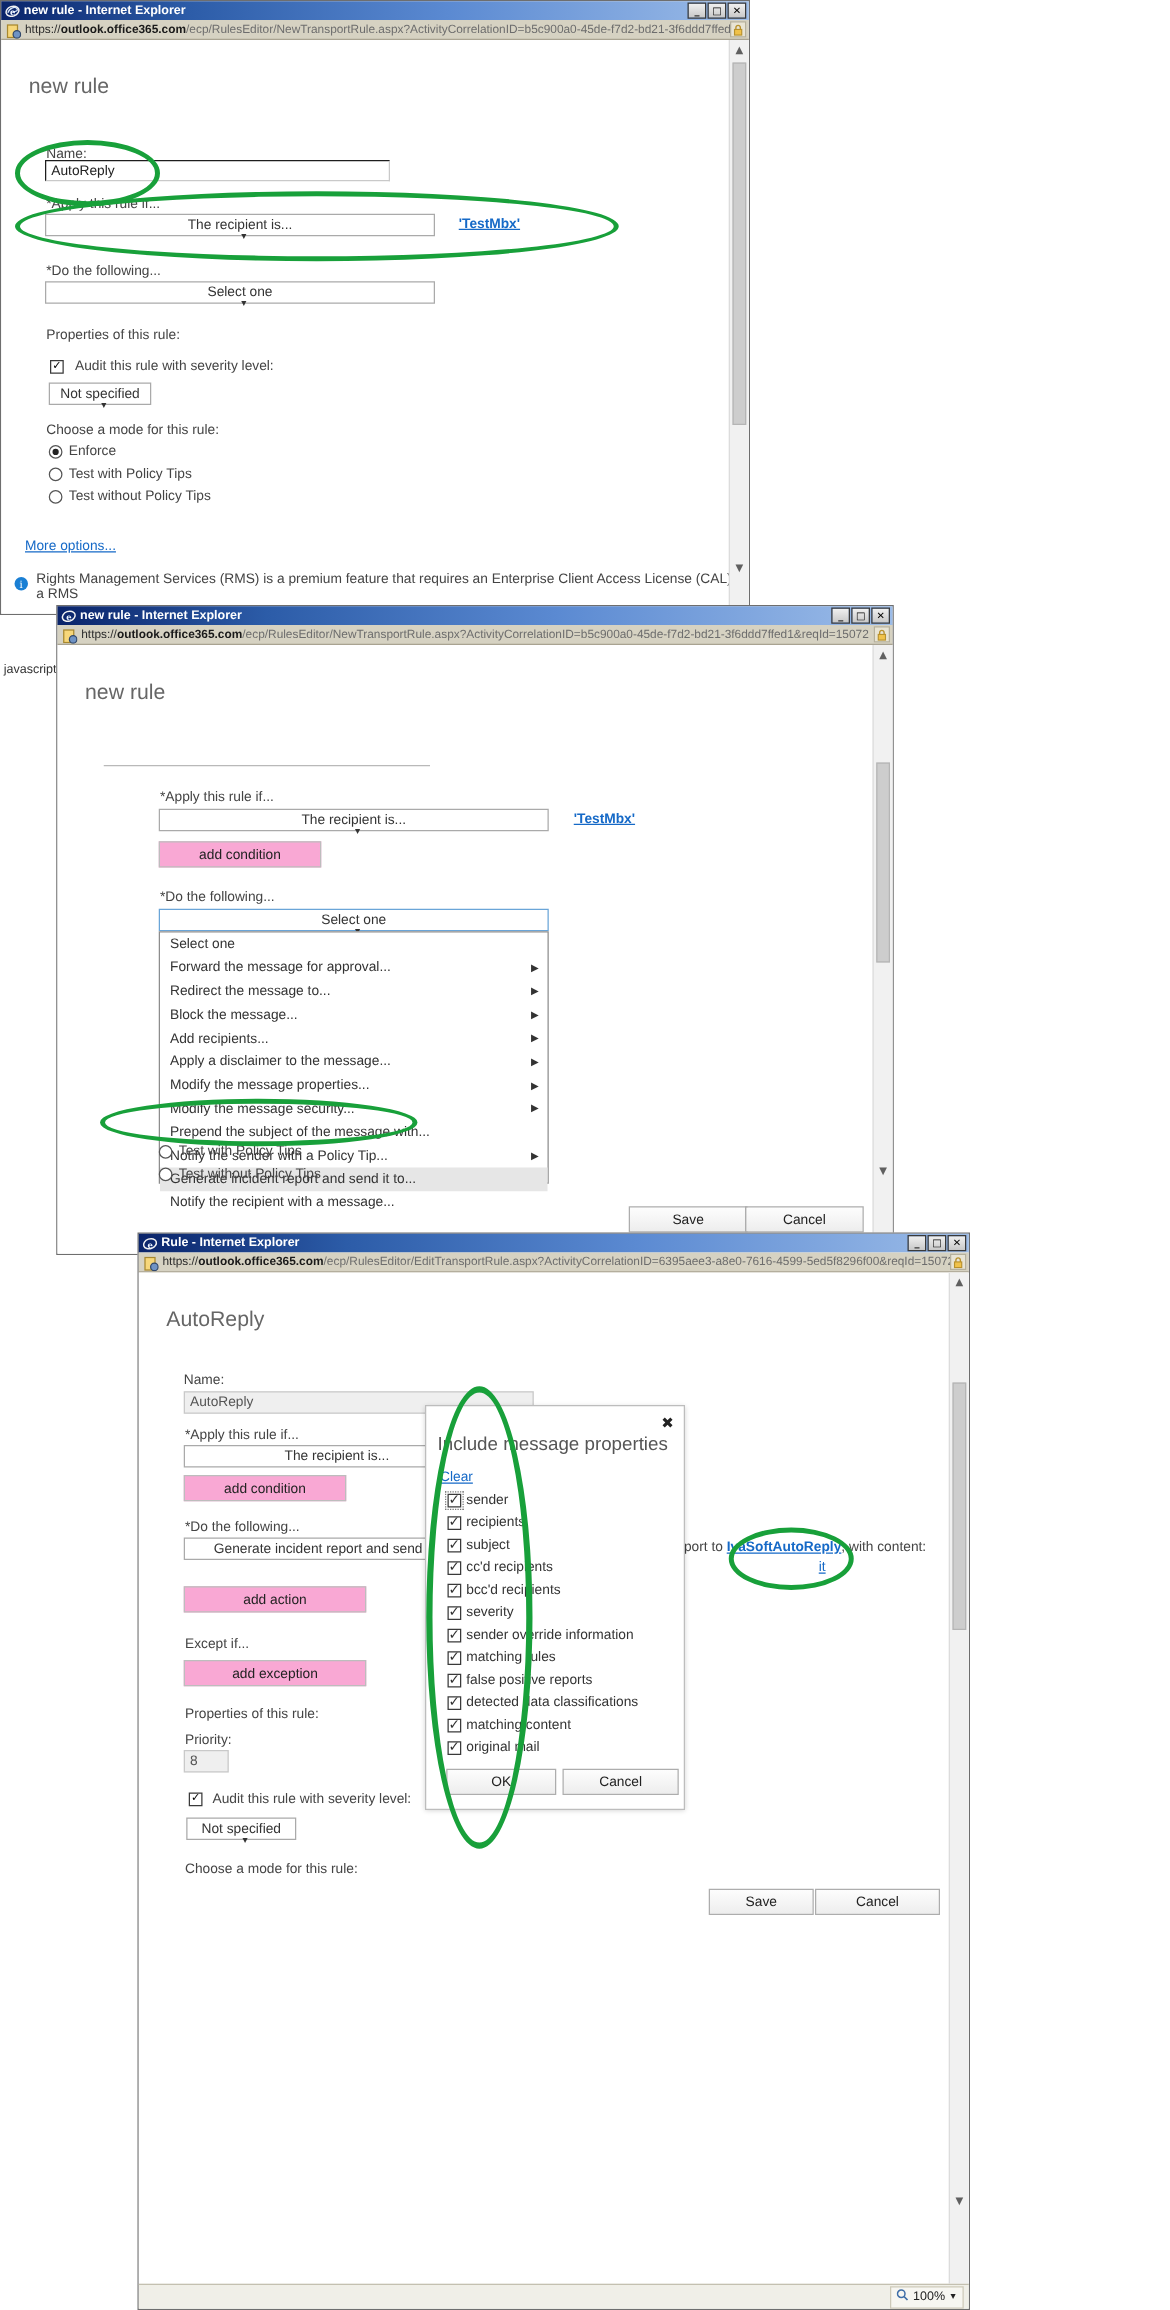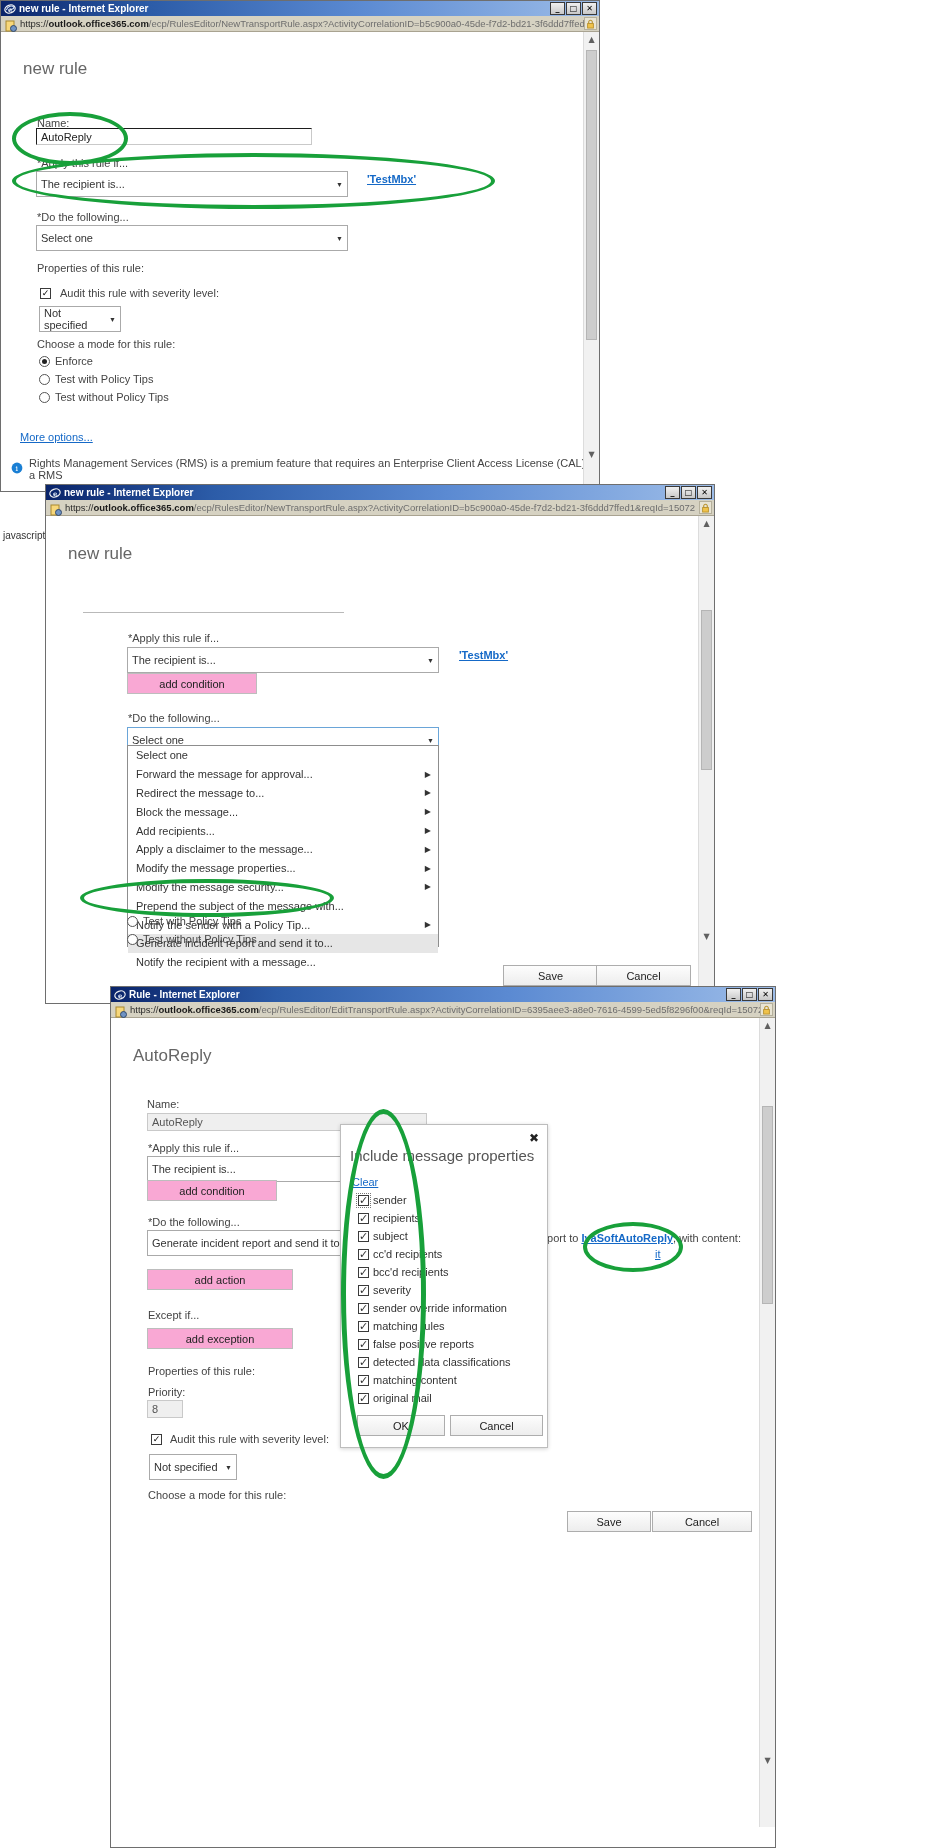--- a/index.html
+++ b/index.html
@@ -26,22 +26,22 @@
   .lock{width:13px;height:13px;flex:0 0 auto;display:flex;align-items:center;justify-content:center;
         background:#e8e4d4;border:1px solid #b5b09c;box-sizing:border-box;font-size:9px;color:#c8a400;}
 
   .page{position:absolute;left:0;right:0;top:0;bottom:0;background:#fff;overflow:hidden;}
   .page-title{color:#666;font-size:17px;font-weight:normal;font-family:"Liberation Sans",sans-serif;}
   .lbl{font-size:11px;color:#444;font-family:"Liberation Sans",sans-serif;}
   .txtfield{border:1px solid #1d1d1d;border-right-color:#c9c9c9;border-bottom-color:#c9c9c9;
             background:#fff;font-size:11px;color:#222;padding:2px 4px;box-sizing:border-box;
             font-family:"Liberation Sans",sans-serif;}
   .txtfield.readonly{background:#efefef;border:1px solid #c9c9c9;color:#555;}
-  .ddl{border:1px solid #aaa;background:#fff;font-size:11px;color:#333;padding:12px 4px;box-sizing:border-box;
-       display:flex;align-items:center;justify-content:space-between;font-family:"Liberation Sans",sans-serif;}
+  .ddl{border:1px solid #aaa;background:#fff;font-size:11px;color:#333;padding:2px 4px;box-sizing:border-box;
+       display:flex;align-items:center;justify-content:space-between;font-family:"Liberation Sans",sans-serif;flex-direction:column;}
   .ddl .caret{font-size:7px;color:#333;margin-left:6px;}
   .btn{border:1px solid #adadad;background:linear-gradient(to bottom,#fdfdfd,#ededed);font-size:11px;color:#222;
        display:flex;align-items:center;justify-content:center;box-sizing:border-box;
        font-family:"Liberation Sans",sans-serif;}
   .btn.gray{background:#f9a8d4;border:1px solid #bdbdbd;}
   .link{color:#1569c7;text-decoration:underline;font-size:11px;font-family:"Liberation Sans",sans-serif;cursor:pointer;}
   .link.bold{font-weight:bold;}
   .cbox{width:11px;height:11px;border:1px solid #3a3a3a;background:#fff;box-sizing:border-box;
         display:inline-flex;align-items:center;justify-content:center;font-size:9px;color:#000;line-height:1;
         font-family:"DejaVu Sans",sans-serif;}
@@ -402,20 +402,32 @@
     <div class="btn" style="position:absolute;left:456px;top:493px;width:84px;height:21px;">Save</div>
     <div class="btn" style="position:absolute;left:541px;top:493px;width:100px;height:21px;">Cancel</div>
 
     <div class="vscroll" style="right:0;top:0;bottom:0;">
       <div class="up">▲</div>
       <div class="thumb" style="top:88px;height:198px;"></div>
       <div class="dn" style="position:absolute;bottom:60px;left:0;right:0;">▼</div>
     </div>
   </div>
 
+  <div class="statusbar">
+    <span class="zoomctl">
+      <span>
+        <svg width="10" height="10" viewBox="0 0 10 10">
+          <circle cx="4" cy="4" r="3" fill="none" stroke="#3f6ea8" stroke-width="1.2"></circle>
+          <line x1="6.2" y1="6.2" x2="9" y2="9" stroke="#3f6ea8" stroke-width="1.4"></line>
+        </svg>
+      </span>
+      <span>100%</span>
+      <span style="font-size:7px;">▼</span>
+    </span>
+  </div>
 </div>
 
 <div class="modal" style="left:340px;top:1124px;width:208px;height:324px;">
   <span class="x">✖</span>
   <h2 style="position:absolute;left:9px;top:22px;">Include message properties</h2>
   <div class="link" style="position:absolute;left:11px;top:51px;">Clear</div>
 
   <div style="position:absolute;left:17px;top:66px;">
     <div class="cb-row">
       <span class="cbox focusbox">✓</span>

